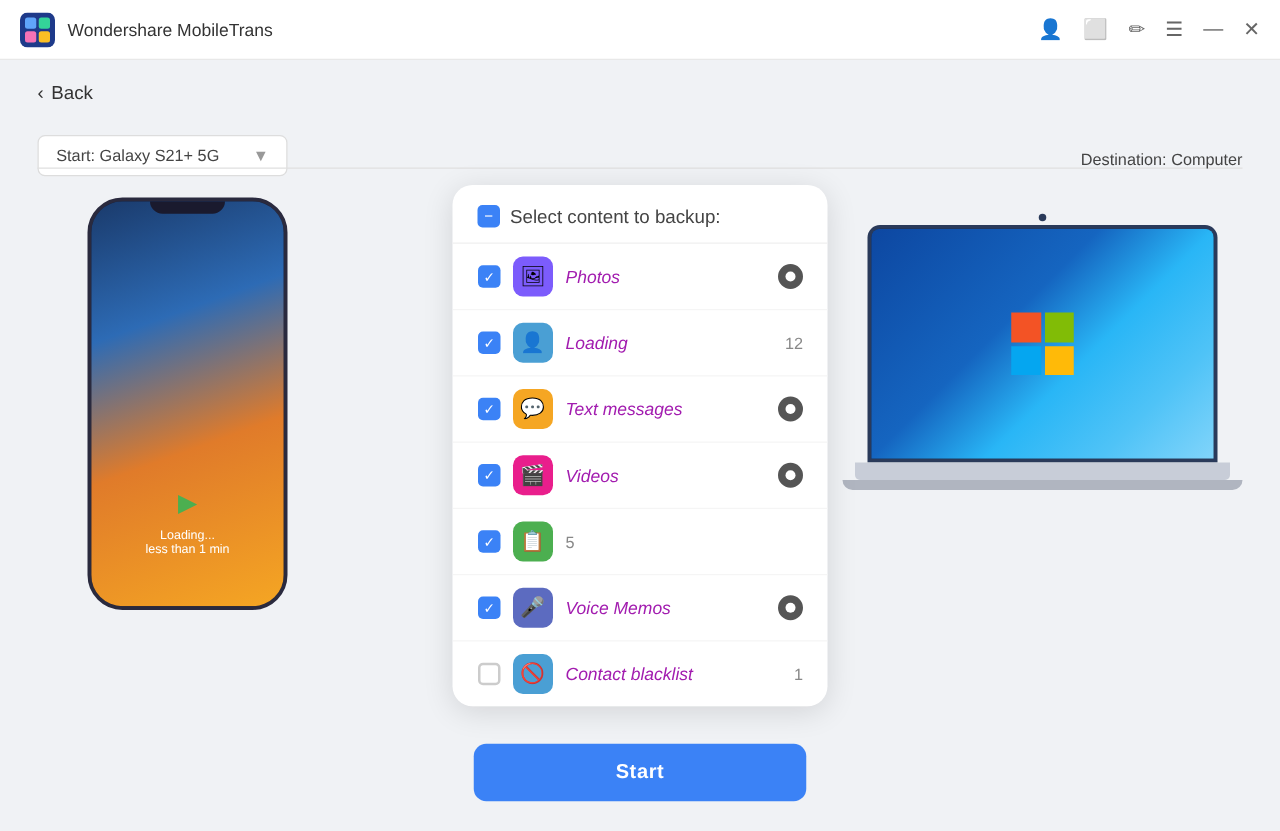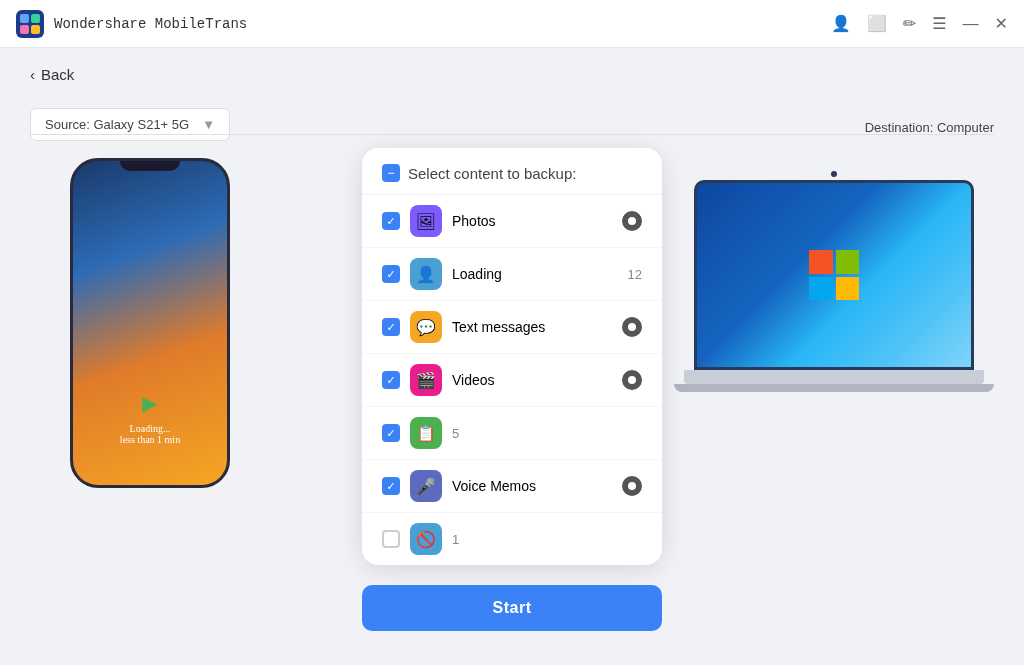--- a/index.html
+++ b/index.html
@@ -24,21 +24,20 @@
     .title-bar-logo {
       width: 28px;
       height: 28px;
       margin-right: 10px;
     }
     .title-bar-title {
       font-size: 14px;
       font-weight: 500;
       color: #333;
       flex: 1;
-      font-family: Liberation Mono, monospace;
     }
     .title-bar-controls {
       display: flex;
       gap: 16px;
       align-items: center;
     }
     .title-bar-icon {
       color: #666;
       font-size: 16px;
       cursor: pointer;
@@ -127,21 +126,20 @@
       position: relative;
     }
     .phone-loading {
       position: absolute;
       bottom: 40px;
       left: 50%;
       transform: translateX(-50%);
       text-align: center;
       color: #fff;
       font-size: 10px;
-      font-family: Liberation Serif, serif;
     }
     .phone-play-icon {
       color: #4CAF50;
       font-size: 20px;
       position: absolute;
       bottom: 70px;
       left: 50%;
       transform: translateX(-50%);
     }
     .phone-side-btn {
@@ -307,21 +305,22 @@
       display: flex;
       align-items: center;
       justify-content: center;
       font-size: 16px;
       flex-shrink: 0;
     }
 
     .item-name {
       flex: 1;
       font-size: 14px;
-      color: #000000;
+      color: #a21caf;
+      font-style: italic;
     }
 
     .item-badge {
       font-size: 13px;
       color: #888;
     }
 
     .item-radio {
       width: 20px;
       height: 20px;
@@ -342,22 +341,22 @@
       height: 8px;
       background: white;
       border-radius: 50%;
     }
 
     
     .start-btn-container {
       position: absolute;
       left: 50%;
       transform: translateX(-50%);
-      bottom: 34px;
-      width: 300px;
+      bottom: 24px;
+      width: 266px;
     }
     .start-btn {
       width: 100%;
       padding: 14px;
       background: #3b82f6;
       color: white;
       border: none;
       border-radius: 10px;
       font-size: 16px;
       font-weight: 600;
@@ -400,21 +399,21 @@
 </div>
 
 <div class="main-content">
 
   <div class="back-btn">
     <span>‹</span>
     <span>Back</span>
   </div>
 
   <div class="source-dropdown">
-    <span>Source: Galaxy S21+ 5G</span>
+    <span>Start: Galaxy S21+ 5G</span>
     <span style="margin-left:auto;color:#999">▼</span>
   </div>
 
   <div class="source-line"></div>
 
   <div class="destination-label">Destination: Computer</div>
 
   <div class="phone-container">
     <div class="phone-body">
       <div class="phone-notch"></div>
@@ -483,20 +482,21 @@
         </div>
         <div class="list-item">
           <div class="item-checkbox checked">✓</div>
           <div class="item-icon" style="background: rgb(92, 107, 192);">🎤</div>
           <span class="item-name">Voice Memos</span>
           <div class="item-radio filled"></div>
         </div>
         <div class="list-item">
           <div class="item-checkbox unchecked"></div>
           <div class="item-icon" style="background: rgb(74, 159, 212);">🚫</div>
+          <span class="item-name">Contact blacklist</span>
           <span class="item-badge">1</span>
         </div>
       </div>
   </div>
 
   <div class="start-btn-container">
     <button class="start-btn">Start</button>
   </div>
 
 </div>

